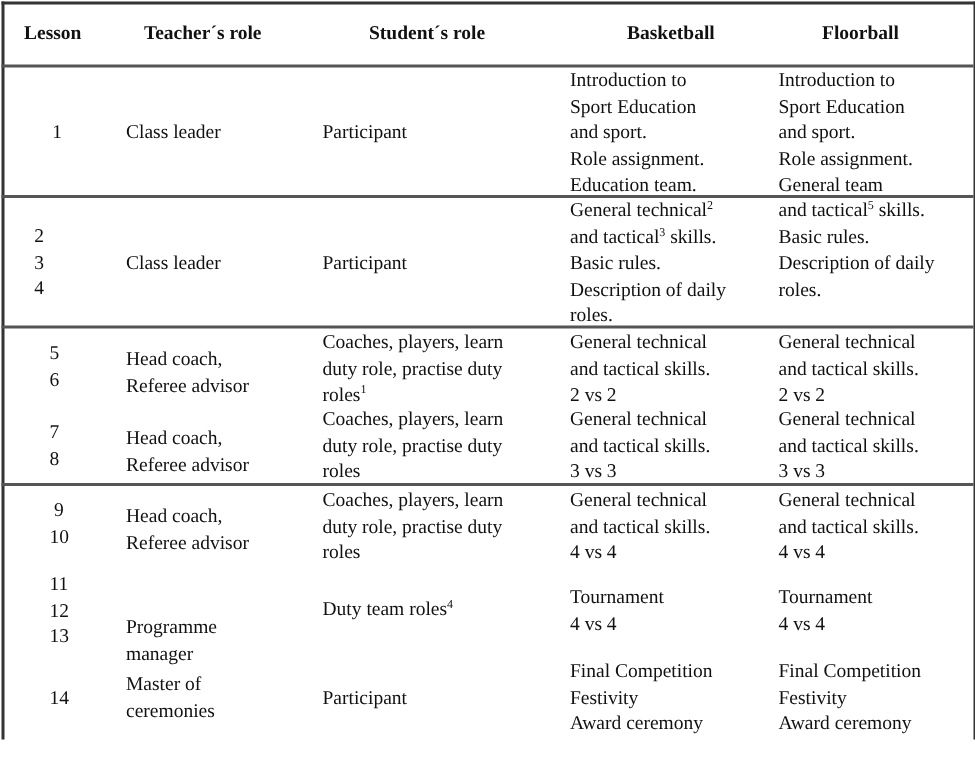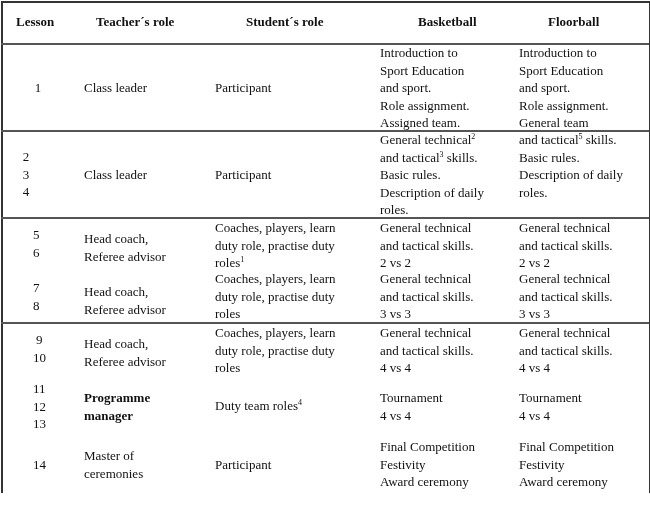--- a/index.html
+++ b/index.html
@@ -72,21 +72,21 @@
 
 <div>
   <div class="cell c-lesson" style="top:79px;">1</div>
   <div class="cell" style="left:84px; top:79px;">Class leader</div>
   <div class="cell" style="left:215px; top:79px;">Participant</div>
   <div class="cell" style="left:380px; top:44px;">
     <div>Introduction to</div>
     <div>Sport Education</div>
     <div>and sport.</div>
     <div>Role assignment.</div>
-    <div>Assigned team.</div>
+    <div>Education team.</div>
   </div>
   <div class="cell" style="left:519px; top:44px;">
     <div>Introduction to</div>
     <div>Sport Education</div>
     <div>and sport.</div>
     <div>Role assignment.</div>
     <div>General team</div>
   </div>
 </div>
 
@@ -190,21 +190,21 @@
     <div>4 vs 4</div>
   </div>
 </div>
 
 <div>
   <div class="cell" style="left:33px; top:380px;">
     <div>11</div>
     <div>12</div>
     <div>13</div>
   </div>
-  <div class="cell" style="left:84px; top:389px;font-weight:bold;">
+  <div class="cell" style="left:84px; top:409px;">
     <div>Programme</div>
     <div>manager</div>
   </div>
   <div class="cell" style="left:215px; top:397px;">
     <span>Duty team roles</span><sup>4</sup>
   </div>
   <div class="cell" style="left:380px; top:389px;">
     <div>Tournament</div>
     <div>4 vs 4</div>
   </div>

